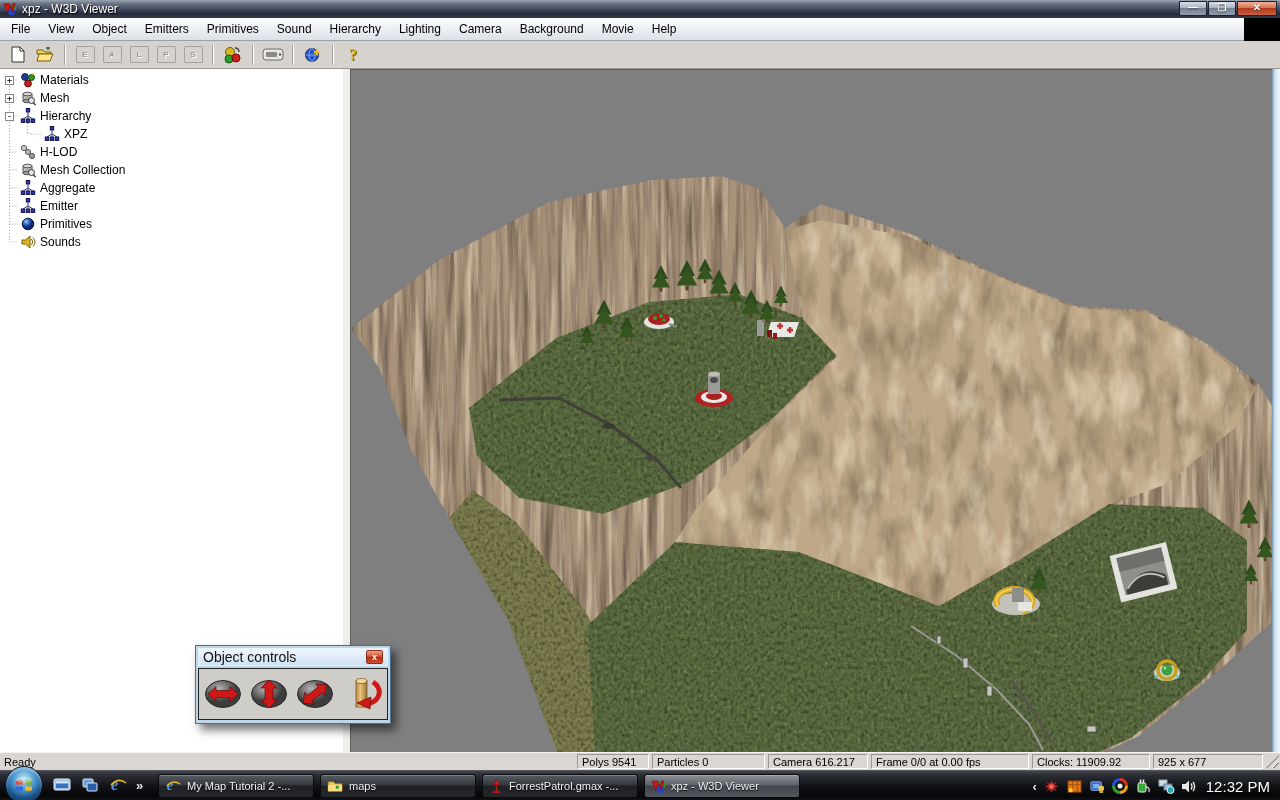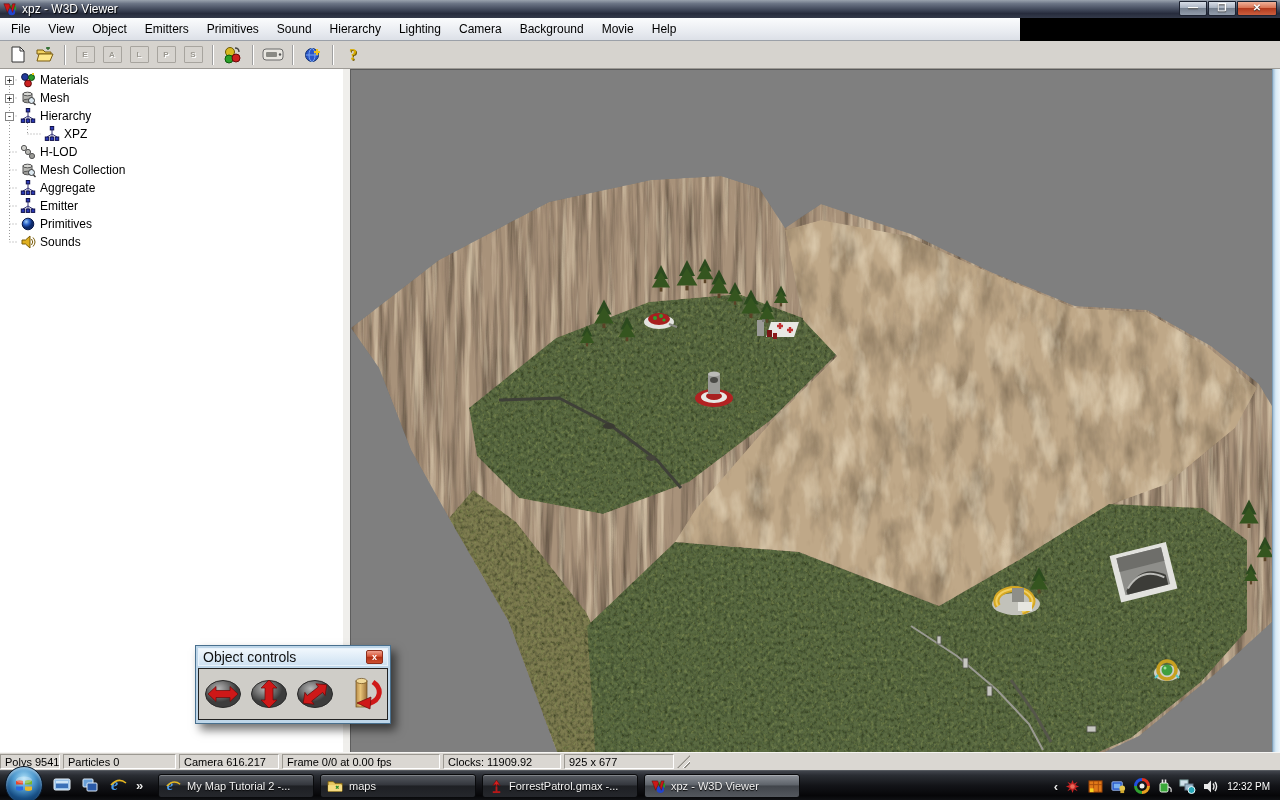--- a/index.html
+++ b/index.html
@@ -12,21 +12,21 @@
     display:flex; align-items:center; padding-left:3px; }
   .titlebar .apptitle { color:#fff; font-size:12px; margin-left:5px; text-shadow:1px 1px 1px #000; }
   .winbtns { position:absolute; right:3px; top:1px; display:flex; gap:1px; }
   .winbtn { width:28px; height:15px; border:1px solid #1c2230; border-radius:0 0 2px 2px;
     background:linear-gradient(to bottom,#d9dfe8 0%,#a8b2c1 45%,#75808f 50%,#939dac 100%);
     color:#fff; font-size:10px; line-height:13px; text-align:center; font-weight:bold; text-shadow:0 1px 1px #333; }
   .winbtn.close { width:40px; background:linear-gradient(to bottom,#f0b29a 0%,#d97252 45%,#b23a1d 50%,#cb5f3f 100%); }
   .winbtn .glyph { display:inline-block; transform:translateY(-1px); }
 
   
-  .menubar { position:absolute; left:0; top:18px; width:1020px; height:23px;
+  .menubar { position:absolute; left:0; top:18px; width:1244px; height:23px;
     background:linear-gradient(to bottom,#fbfcfd,#e9ecf1 60%,#dce0e7); border-bottom:1px solid #9ba0a8;
     display:flex; align-items:flex-start; padding-left:2px; }
   .menuitem { font-size:12px; color:#000; padding:4px 9px; cursor:default; }
 
   
   .toolbar { position:absolute; left:0; top:41px; width:1280px; height:28px; background:#d6d3ce;
     border-bottom:1px solid #9d9a95; display:flex; align-items:center; padding-left:6px; gap:3px; }
   .tbtn { width:24px; height:23px; display:flex; align-items:center; justify-content:center; }
   .tsep { width:2px; height:20px; border-left:1px solid #a0a0a0; border-right:1px solid #fff; margin:0 4px; }
   .floppy { width:19px; height:17px; background:#d6d3ce; border:1px solid #a7a49e; border-radius:1px;
@@ -85,21 +85,21 @@
   .qicon { width:20px; height:20px; display:flex; align-items:center; justify-content:center; }
   .chev { color:#e8e8e8; font-size:13px; font-weight:bold; text-shadow:0 1px 1px #000; }
   .tasks { position:absolute; left:158px; top:3px; display:flex; gap:6px; }
   .taskbtn { width:156px; height:24px; border-radius:3px; border:1px solid #090a0c;
     background:linear-gradient(to bottom,#585c63 0%,#34373d 45%,#1e2024 50%,#25272c 100%);
     box-shadow:inset 0 1px 0 rgba(255,255,255,.25); display:flex; align-items:center; padding:0 6px; gap:5px; }
   .taskbtn.active { background:linear-gradient(to bottom,#8d9299 0%,#5e636a 45%,#41454b 50%,#54585e 100%); }
   .taskbtn .tlbl { color:#f2f2f2; font-size:11px; white-space:nowrap; overflow:hidden; text-overflow:clip; text-shadow:0 1px 1px #000; }
   .tray { position:absolute; right:4px; top:0; height:30px; display:flex; align-items:center; gap:6px; }
   .trayicon { width:17px; height:17px; display:flex; align-items:center; justify-content:center; }
-  .clock { color:#fff; font-size:10px; text-shadow:0 1px 1px #000; padding:0 6px 0 2px; }
+  .clock { color:#fff; font-size:15px; text-shadow:0 1px 1px #000; padding:0 6px 0 2px; }
 </style>
 </head>
 <body>
 
 <div class="app">
 
   <div class="titlebar">
     <svg width="14" height="14" viewBox="0 0 16 16">
       <circle cx="11" cy="7" r="4" fill="#2a9a2a"></circle>
         <circle cx="10" cy="11" r="4" fill="#2244cc"></circle>
@@ -505,21 +505,22 @@
             <use href="#tree3d" transform="translate(900,510) scale(1.1)"></use>
           </g>
         </g>
       </svg>
     </div>
 
     <div class="winborder-r"></div>
   </div>
 
   <div class="statusbar">
-    <span class="spane" style="width:60px">Polys 9541</span>
+    <span class="sready">Ready</span>
+    <span class="spane" style="width:72px">Polys 9541</span>
     <span class="spane" style="width:113px">Particles 0</span>
     <span class="spane" style="width:100px">Camera 616.217</span>
     <span class="spane" style="width:158px">Frame 0/0 at 0.00 fps</span>
     <span class="spane" style="width:118px">Clocks: 11909.92</span>
     <span class="spane" style="width:110px">925 x 677</span>
     <span class="grip"></span>
   </div>
 </div>
 
 <div class="taskbar">

